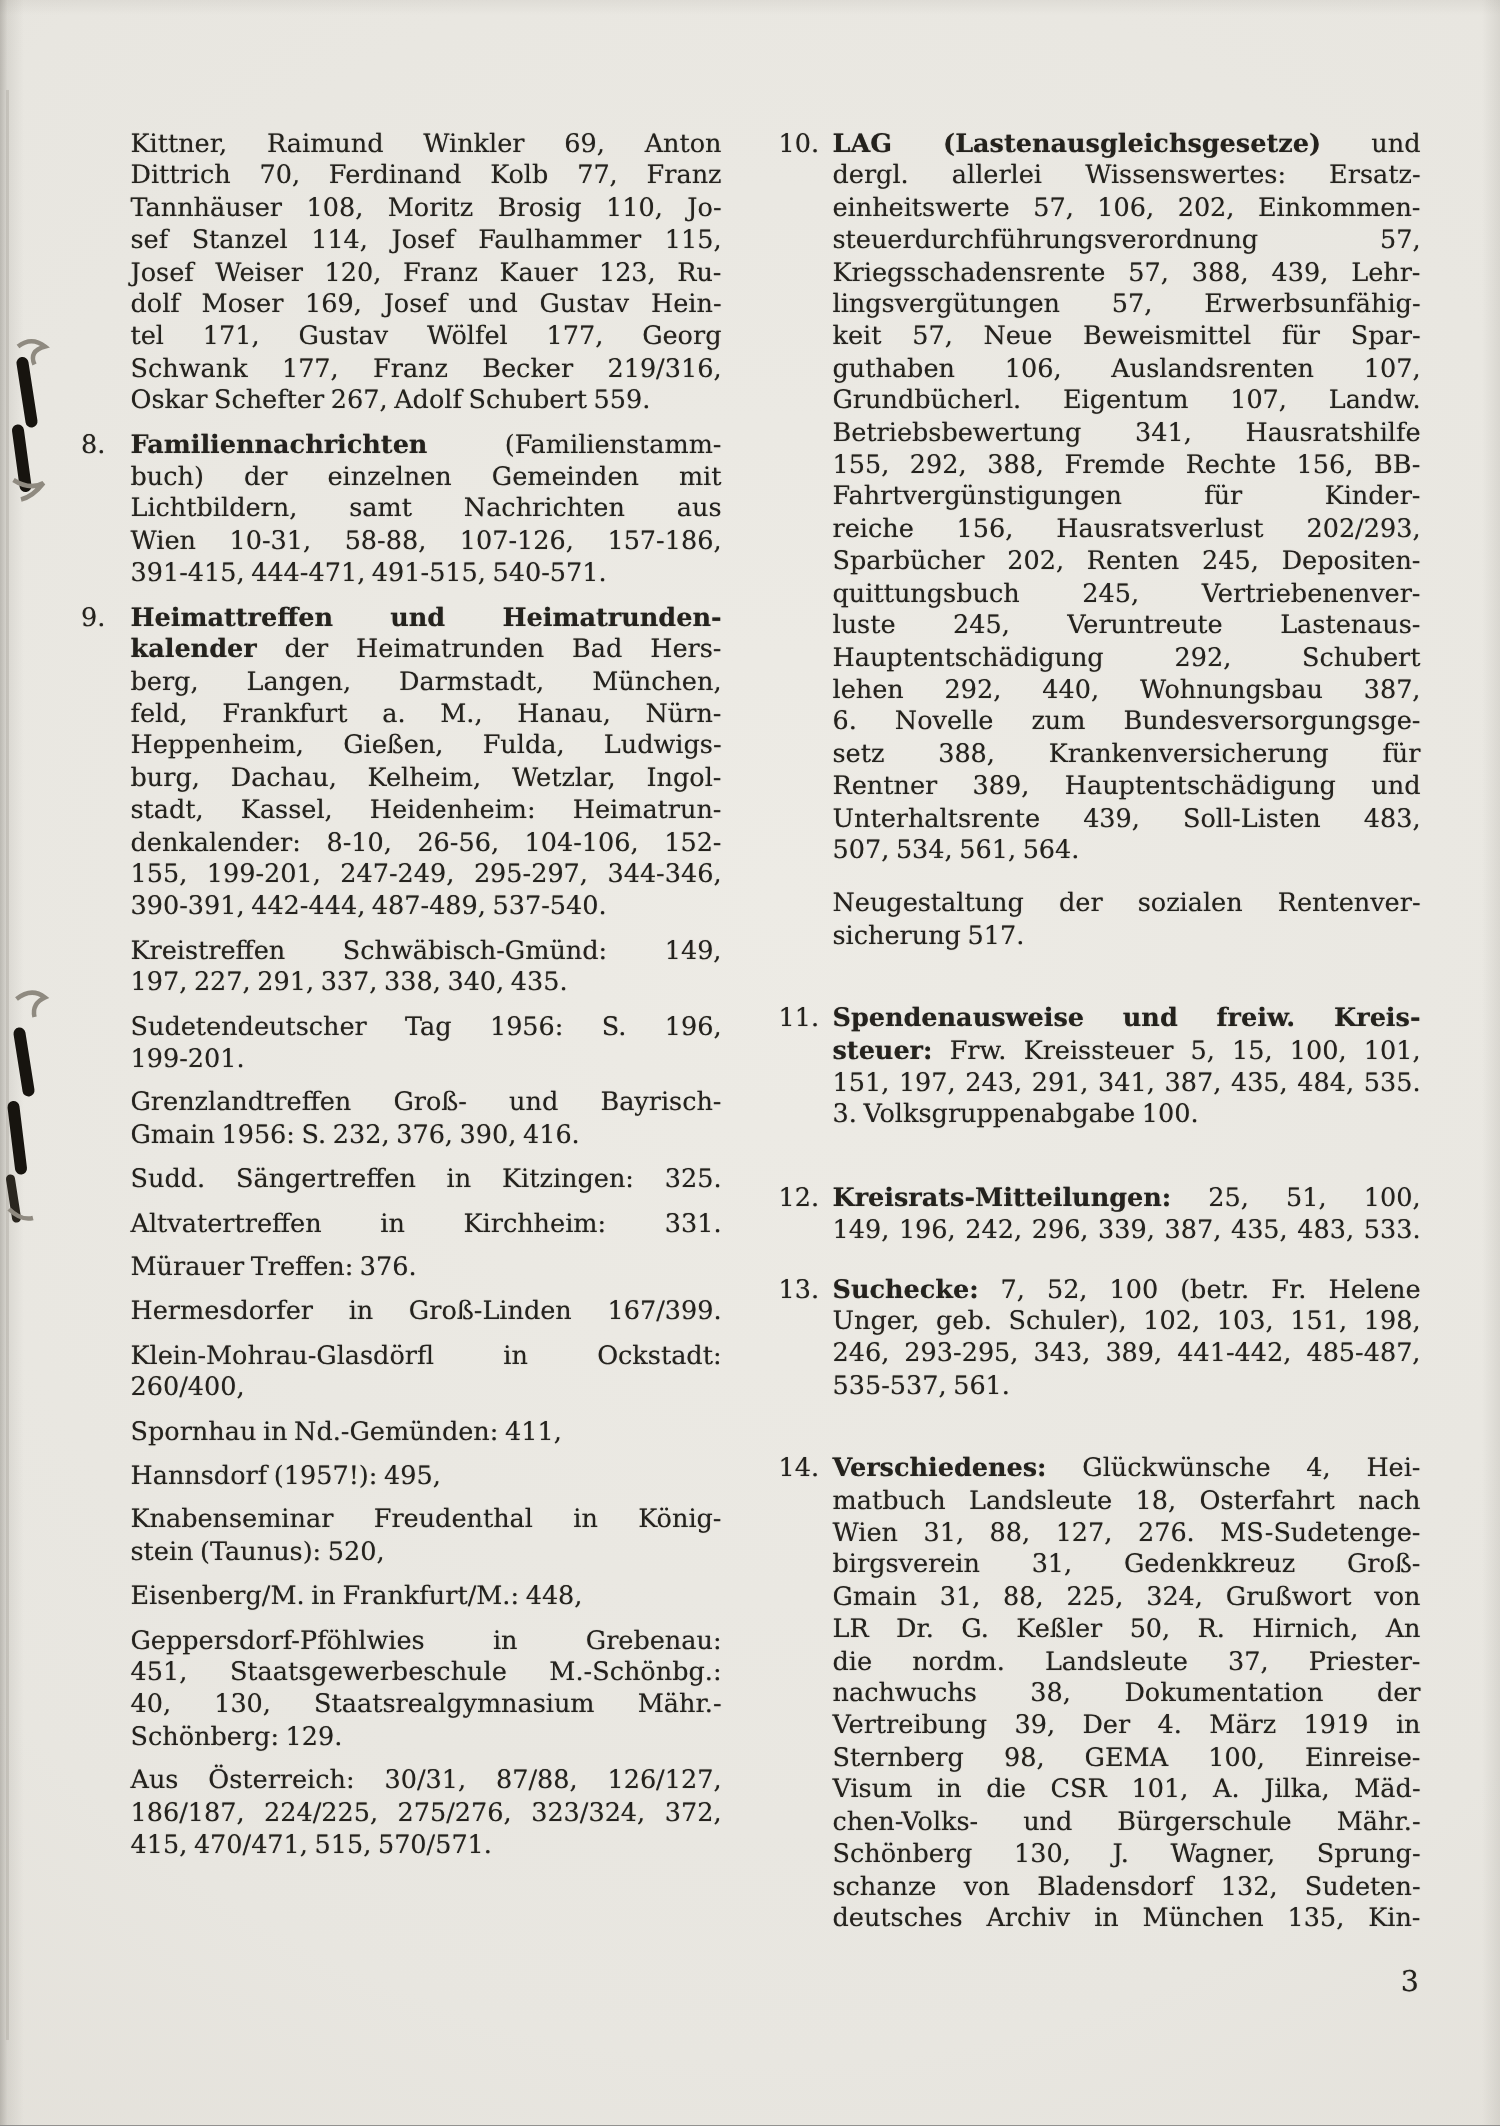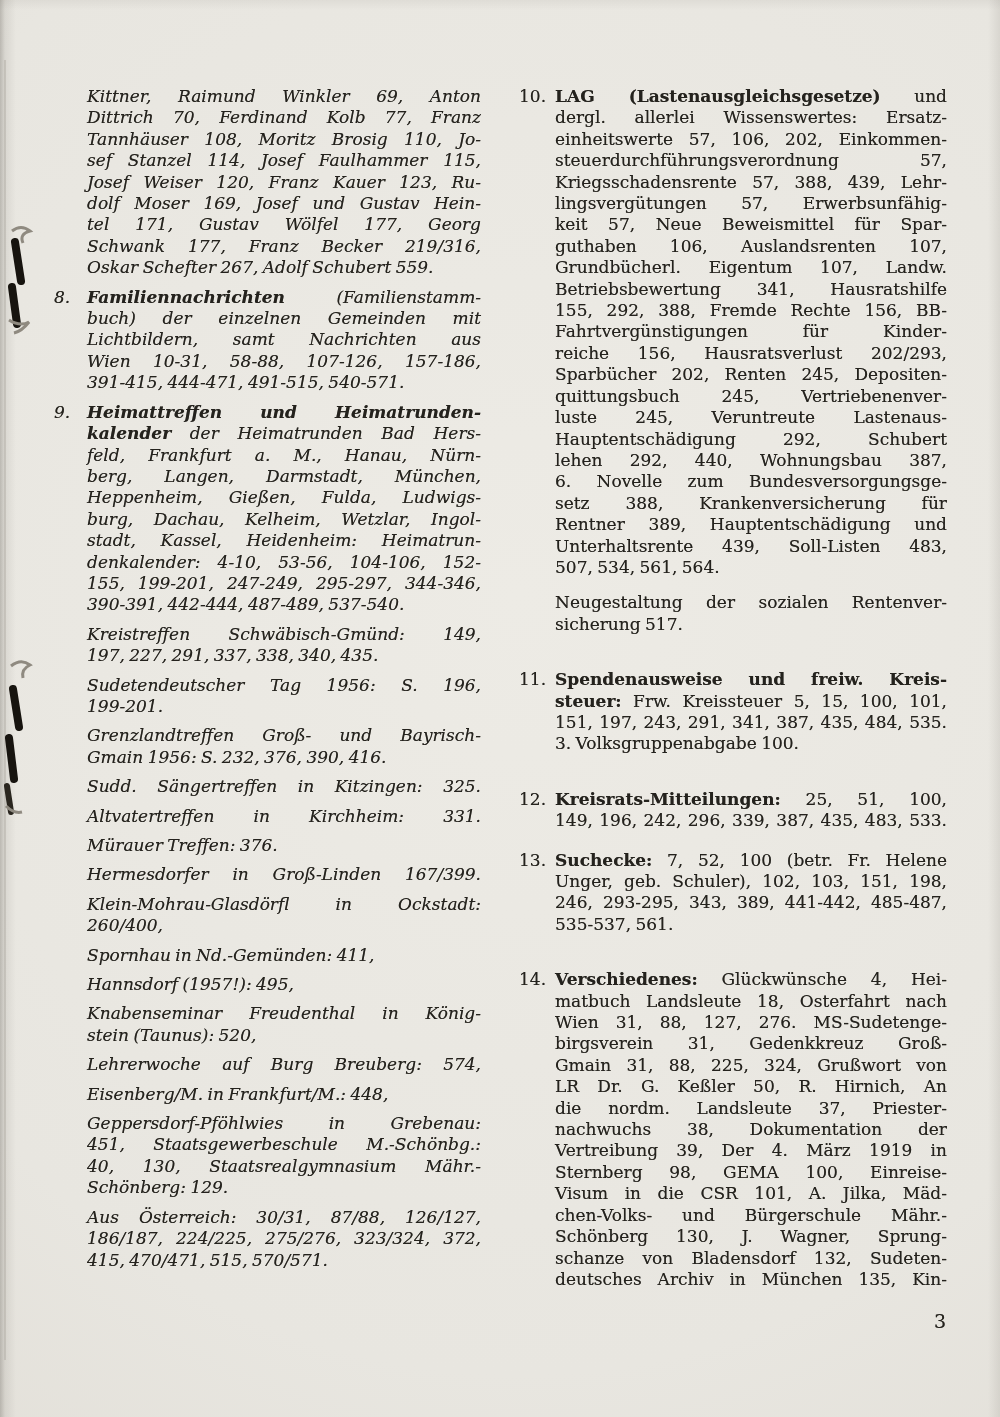--- a/index.html
+++ b/index.html
@@ -14,21 +14,21 @@
     background:
       linear-gradient(90deg, rgba(82,78,70,.30) 0px, rgba(82,78,70,.10) 5px, rgba(82,78,70,0) 16px),
       linear-gradient(270deg, rgba(100,95,86,.12) 0px, rgba(100,95,86,0) 12px),
       linear-gradient(180deg, rgba(100,95,86,.08) 0px, rgba(100,95,86,0) 10px);
   }
   .col{
     position:absolute;top:86px;
     font-size:17px;line-height:21.4px;word-spacing:-1px;
     text-shadow:0 0 .6px rgba(36,34,29,.55);
   }
-  .col.left{left:87px;width:394px;font-style:italic;}
+  .col.left{left:87px;width:394px;}
   .col.right{left:555px;width:392px;}
   .entry{position:relative;}
   .entry + .entry{margin-top:8px;}
   .entry.gap-md{margin-top:14px;}
   .entry.gap-xm{margin-top:18px;}
   .entry.gap-lg{margin-top:34px;}
   .num{position:absolute;left:-33px;top:0;}
   .col.right .num{left:-36px;}
   .line{text-align:justify;}
   .line.j{text-align-last:justify;}
@@ -75,26 +75,26 @@
         <div class="line j"><span class="b">Familiennachrichten</span><span> (Familienstamm-</span></div>
         <div class="line j"><span>buch) der einzelnen Gemeinden mit</span></div>
         <div class="line j"><span>Lichtbildern, samt Nachrichten aus</span></div>
         <div class="line j"><span>Wien 10-31, 58-88, 107-126, 157-186,</span></div>
         <div class="line nl"><span>391-415, 444-471, 491-515, 540-571.</span></div>
       </div>
       <div class="entry">
         <span class="num">9.</span>
         <div class="line j"><span class="b">Heimattreffen und Heimatrunden-</span></div>
         <div class="line j"><span class="b">kalender</span><span> der Heimatrunden Bad Hers-</span></div>
+        <div class="line j"><span>berg, Langen, Darmstadt, München,</span></div>
         <div class="line j"><span>feld, Frankfurt a. M., Hanau, Nürn-</span></div>
-        <div class="line j"><span>berg, Langen, Darmstadt, München,</span></div>
         <div class="line j"><span>Heppenheim, Gießen, Fulda, Ludwigs-</span></div>
         <div class="line j"><span>burg, Dachau, Kelheim, Wetzlar, Ingol-</span></div>
         <div class="line j"><span>stadt, Kassel, Heidenheim: Heimatrun-</span></div>
-        <div class="line j"><span>denkalender: 4-10, 53-56, 104-106, 152-</span></div>
+        <div class="line j"><span>denkalender: 8-10, 26-56, 104-106, 152-</span></div>
         <div class="line j"><span>155, 199-201, 247-249, 295-297, 344-346,</span></div>
         <div class="line nl"><span>390-391, 442-444, 487-489, 537-540.</span></div>
       </div>
       <div class="entry">
         <div class="line j"><span>Kreistreffen Schwäbisch-Gmünd: 149,</span></div>
         <div class="line nl"><span>197, 227, 291, 337, 338, 340, 435.</span></div>
       </div>
       <div class="entry">
         <div class="line j"><span>Sudetendeutscher Tag 1956: S. 196,</span></div>
         <div class="line nl"><span>199-201.</span></div>
@@ -121,23 +121,20 @@
       </div>
       <div class="entry">
         <div class="line nl"><span>Spornhau in Nd.-Gemünden: 411,</span></div>
       </div>
       <div class="entry">
         <div class="line nl"><span>Hannsdorf (1957!): 495,</span></div>
       </div>
       <div class="entry">
         <div class="line j"><span>Knabenseminar Freudenthal in König-</span></div>
         <div class="line nl"><span>stein (Taunus): 520,</span></div>
-      </div>
-      <div class="entry">
-        <div class="line j"><span>Lehrerwoche auf Burg Breuberg: 574,</span></div>
       </div>
       <div class="entry">
         <div class="line nl"><span>Eisenberg/M. in Frankfurt/M.: 448,</span></div>
       </div>
       <div class="entry">
         <div class="line j"><span>Geppersdorf-Pföhlwies in Grebenau:</span></div>
         <div class="line j"><span>451, Staatsgewerbeschule M.-Schönbg.:</span></div>
         <div class="line j"><span>40, 130, Staatsrealgymnasium Mähr.-</span></div>
         <div class="line nl"><span>Schönberg: 129.</span></div>
       </div>

